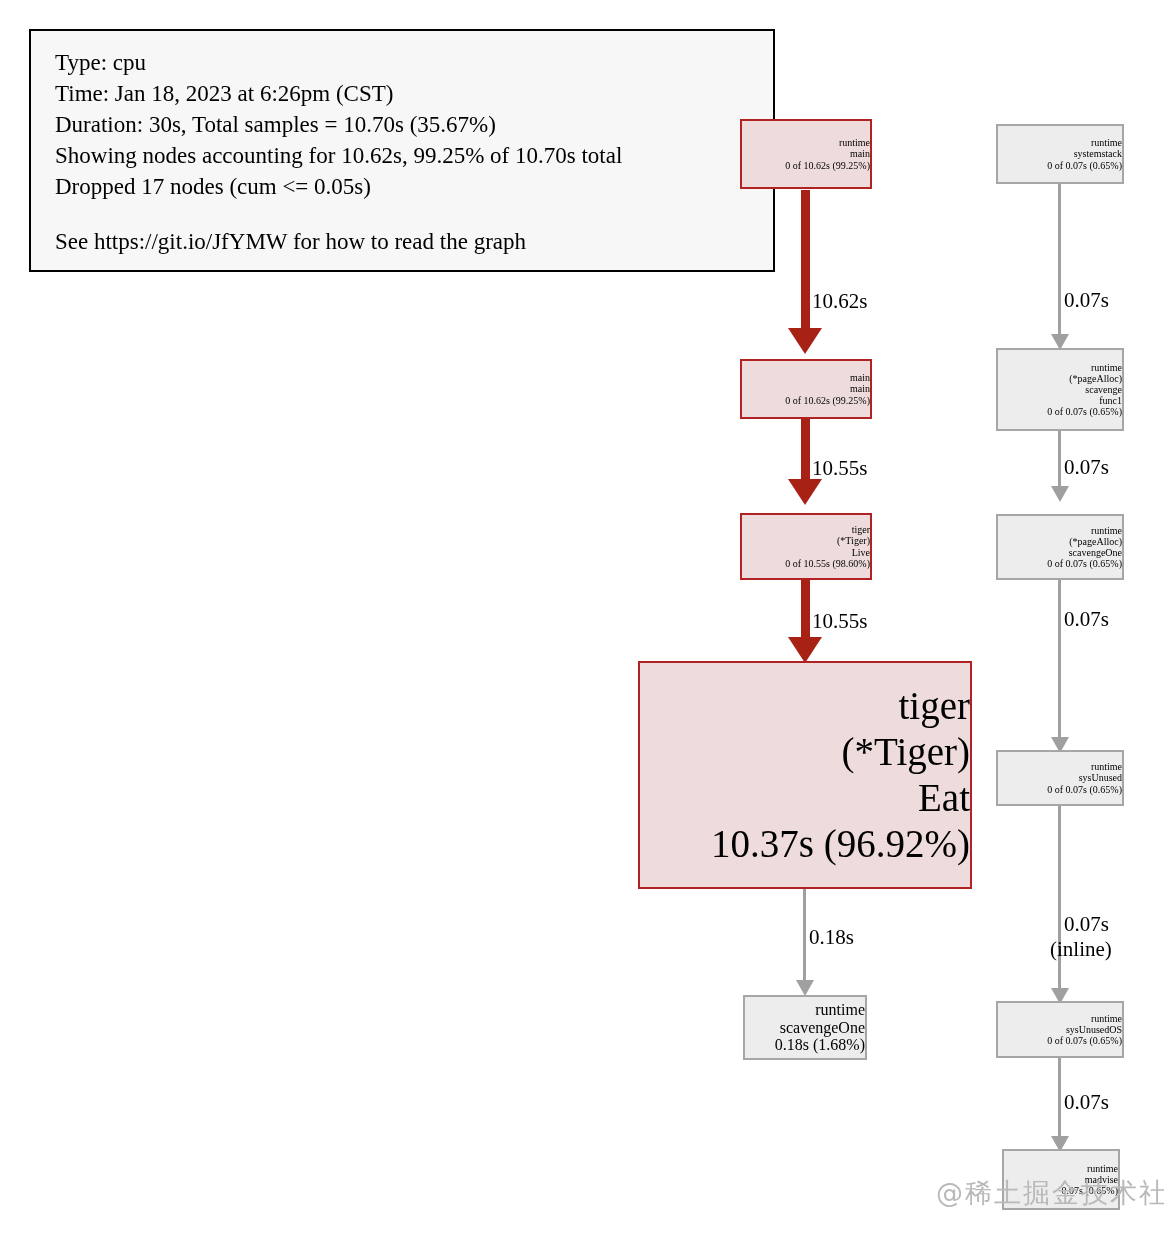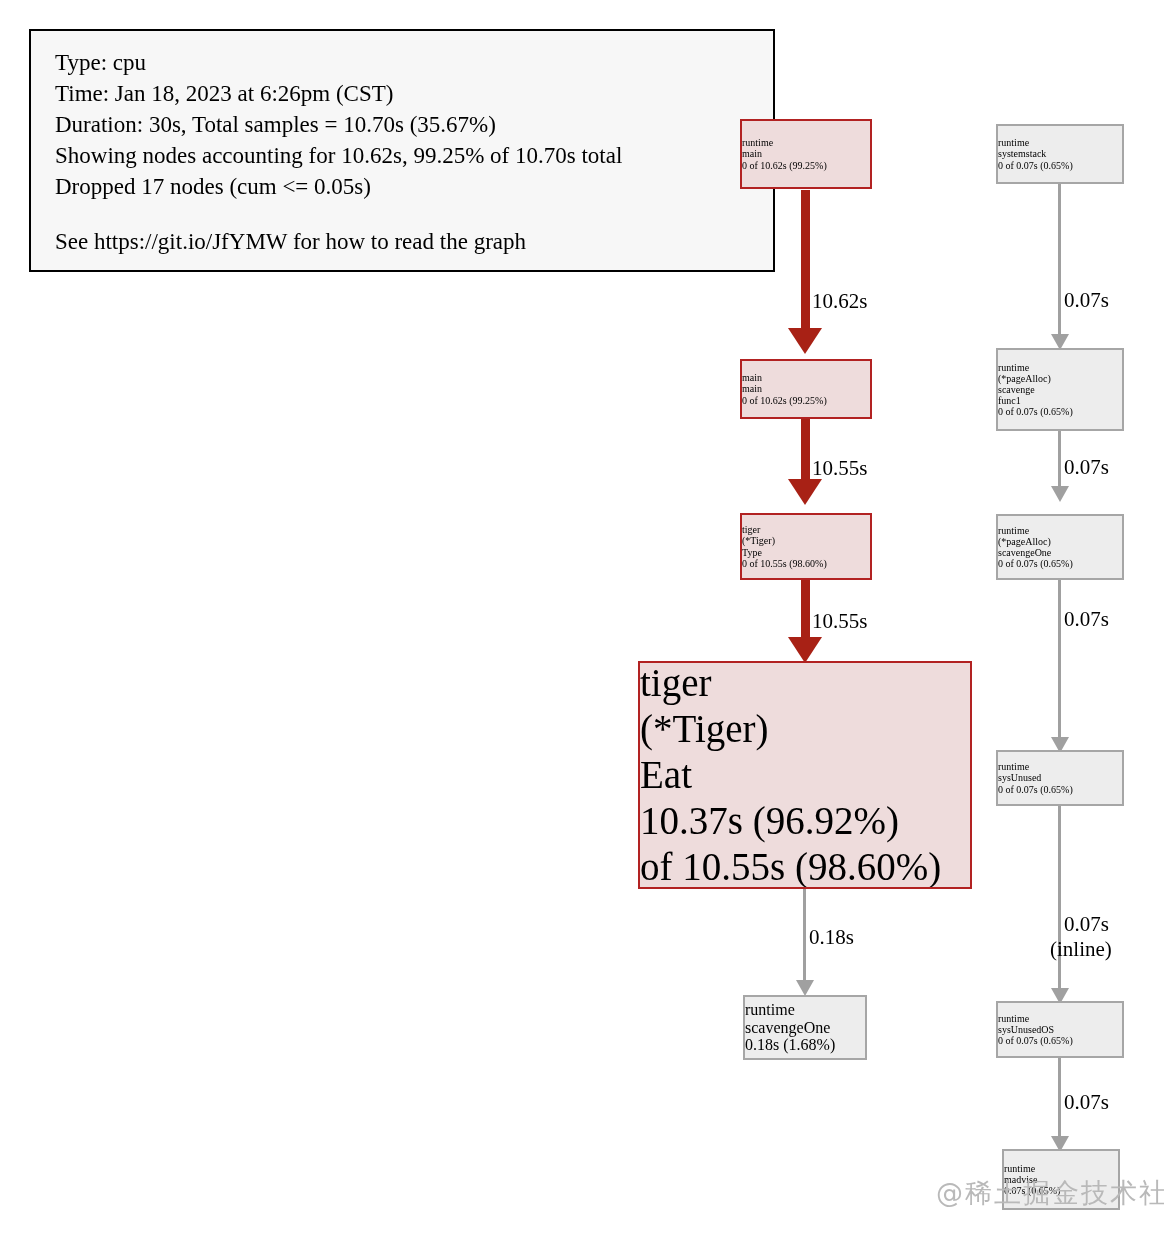--- a/index.html
+++ b/index.html
@@ -38,21 +38,21 @@
     color: #000000;
   }
   .legend-gap { height: 24px; }
 
   
   .node {
     position: absolute;
     box-sizing: border-box;
     display: flex;
     flex-direction: column;
-    align-items: flex-start;
+    align-items: flex-end;
     justify-content: center;
     text-align: center;
     overflow: hidden;
   }
   .node .nline {
     white-space: nowrap;
     line-height: 1.12;
   }
 
   .node.hot {
@@ -188,30 +188,29 @@
 
   <div class="node hot sm" style="left:740px; top:359px; width:132px; height:60px;">
     <div class="nline">main</div>
     <div class="nline">main</div>
     <div class="nline">0 of 10.62s (99.25%)</div>
   </div>
 
   <div class="node hot sm" style="left:740px; top:513px; width:132px; height:67px;">
     <div class="nline">tiger</div>
     <div class="nline">(*Tiger)</div>
-    <div class="nline">Type</div>
+    <div class="nline">Live</div>
     <div class="nline">0 of 10.55s (98.60%)</div>
   </div>
 
   <div class="node hot xl" style="left:638px; top:661px; width:334px; height:228px;">
     <div class="nline">tiger</div>
     <div class="nline">(*Tiger)</div>
     <div class="nline">Eat</div>
     <div class="nline">10.37s (96.92%)</div>
-    <div class="nline">of 10.55s (98.60%)</div>
   </div>
 
   <div class="node cold md" style="left:743px; top:995px; width:124px; height:65px;">
     <div class="nline">runtime</div>
     <div class="nline">scavengeOne</div>
     <div class="nline">0.18s (1.68%)</div>
   </div>
 
   <div class="node cold sm" style="left:996px; top:124px; width:128px; height:60px;">
     <div class="nline">runtime</div>

